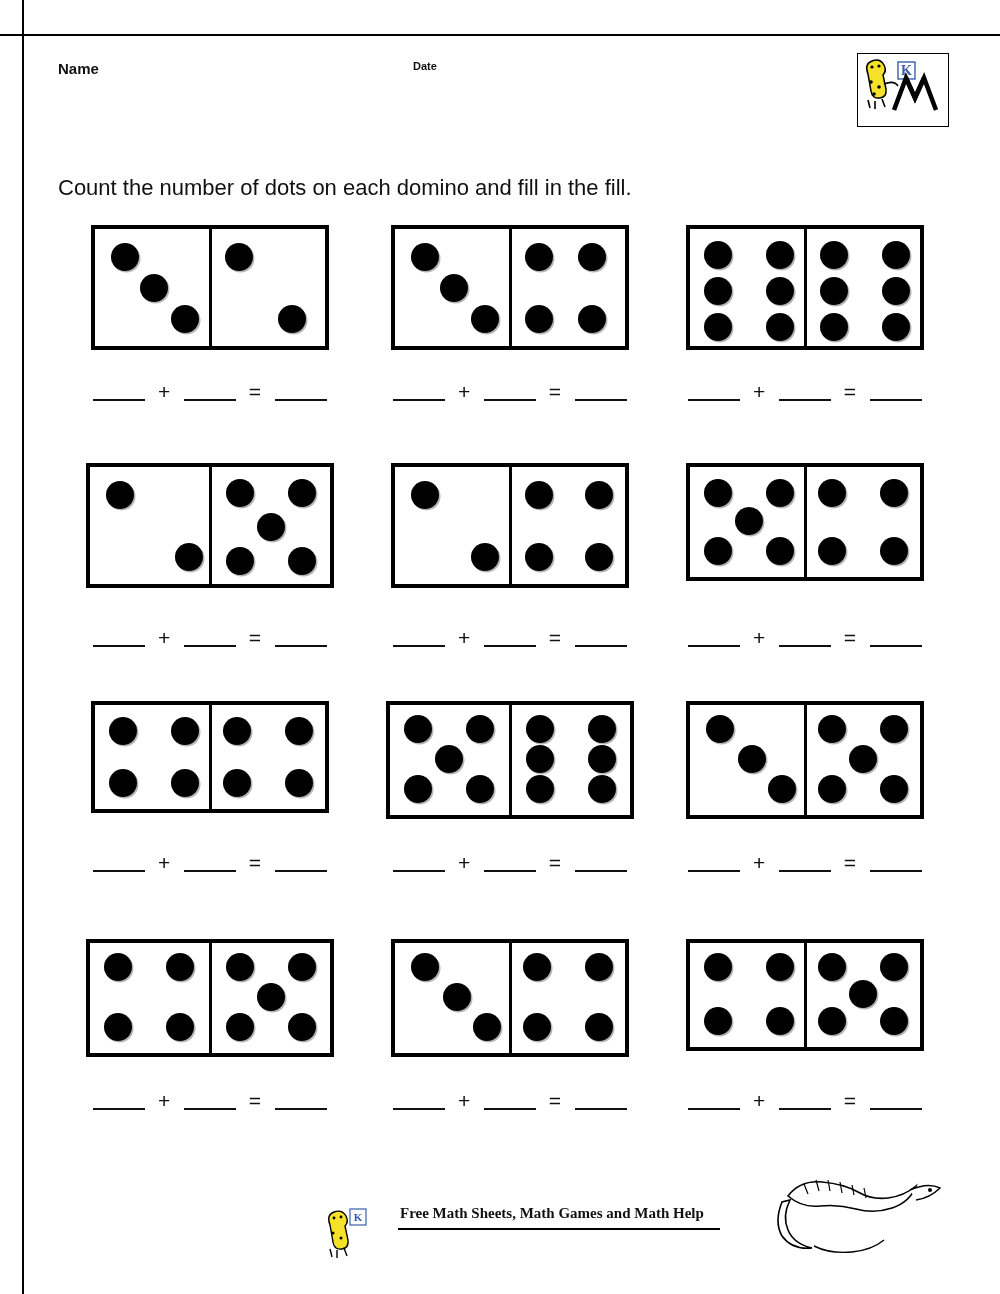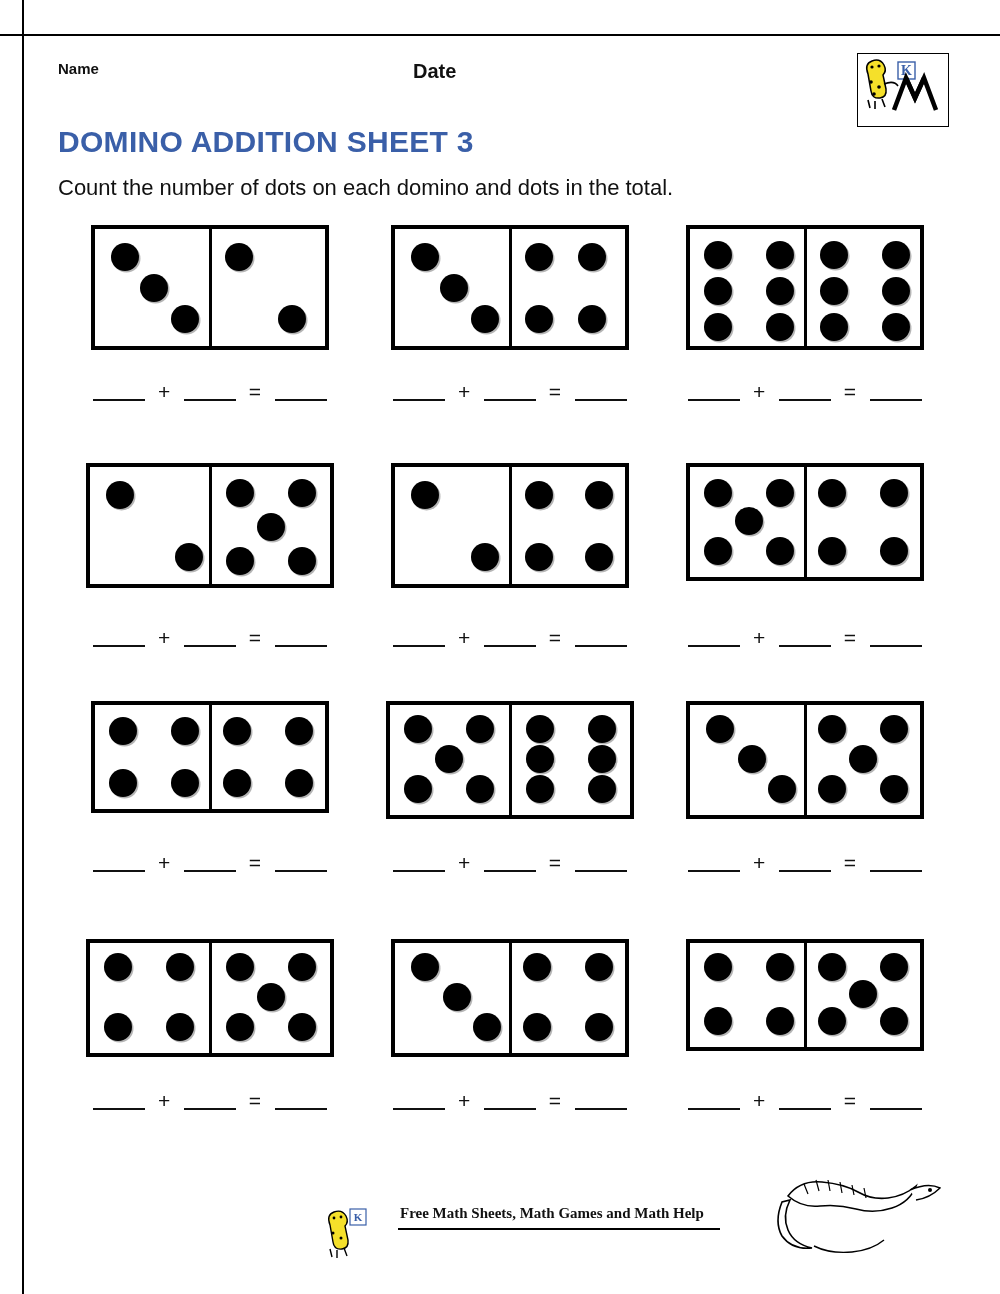--- a/index.html
+++ b/index.html
@@ -38,21 +38,21 @@
   .header-name {
     position: absolute;
     left: 58px; top: 60px;
     font-size: 15px;
     font-weight: bold;
     color: #111111;
   }
   .header-date {
     position: absolute;
     left: 413px; top: 60px;
-    font-size: 20px;
+    font-size: 11px;
     font-weight: bold;
     color: #111111;
   }
   .logo-box {
     position: absolute;
     left: 857px; top: 53px;
     width: 90px;
     height: 72px;
     border: 1px solid #000000;
     background: #ffffff;
@@ -197,22 +197,21 @@
         <path d="M26 30 q10 -4 14 2" stroke="#000" stroke-width="1.6" fill="none"></path>
         <path d="M10 46 l2 8 M17 47 l0 8 M24 45 l3 8" stroke="#000" stroke-width="1.6" fill="none"></path>
         <rect x="40" y="8" width="17" height="17" fill="#fff" stroke="#3a5fa8" stroke-width="1.4"></rect>
         <text x="48.5" y="21" font-family="Liberation Serif, serif" font-size="14" font-weight="bold" text-anchor="middle" fill="#3a5fa8">K</text>
         <path d="M36 56 L48 24 L57 44 L66 24 L78 56" stroke="#000" stroke-width="4.5" fill="none"></path>
         <path d="M48 24 L57 44 L66 24" stroke="#000" stroke-width="4.5" fill="none"></path>
       </g>
     </svg>
   </div>
 
-  <div class="title">DOMINO ADDITION SHEET 3</div>
-  <div class="subtitle">Count the number of dots on each domino and dots in the total.</div>
+  <div class="subtitle">Count the number of dots on each domino and fill in the fill.</div>
 
   <div class="grid">
 
     <div class="row">
       <div class="cell col0">
         <div class="domino" style="width:238px;height:125px;">
           <div class="divider"></div>
           <div class="dot" style="left:16px;top:14px;width:28px;height:28px;"></div>
           <div class="dot" style="left:45px;top:45px;width:28px;height:28px;"></div>
           <div class="dot" style="left:76px;top:76px;width:28px;height:28px;"></div>

